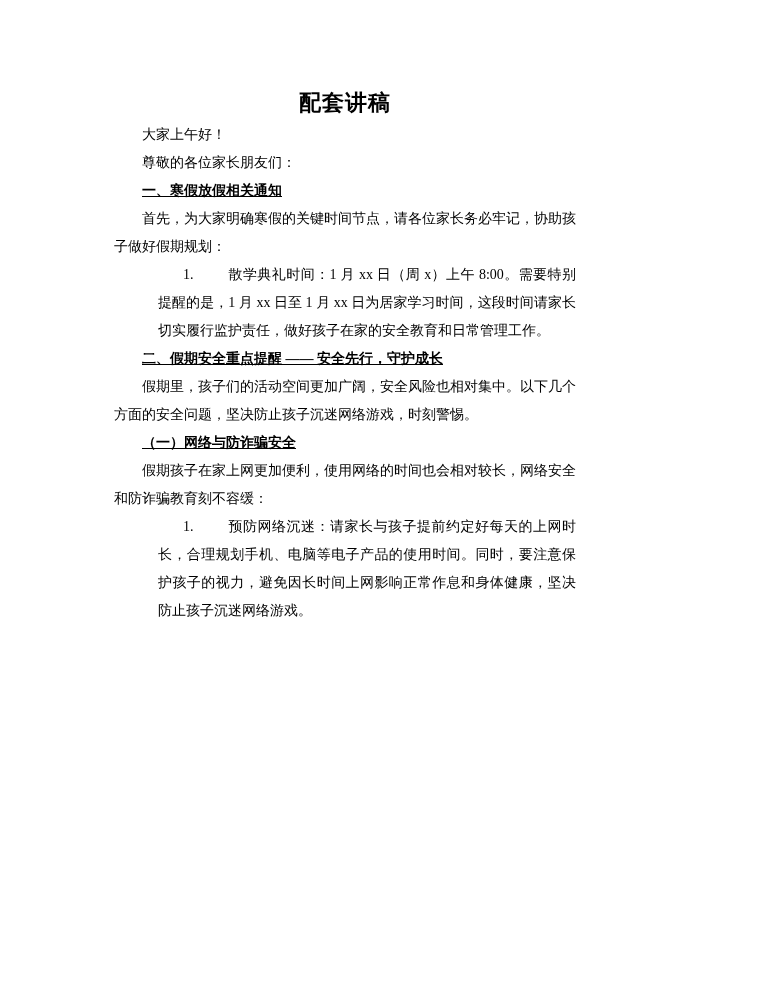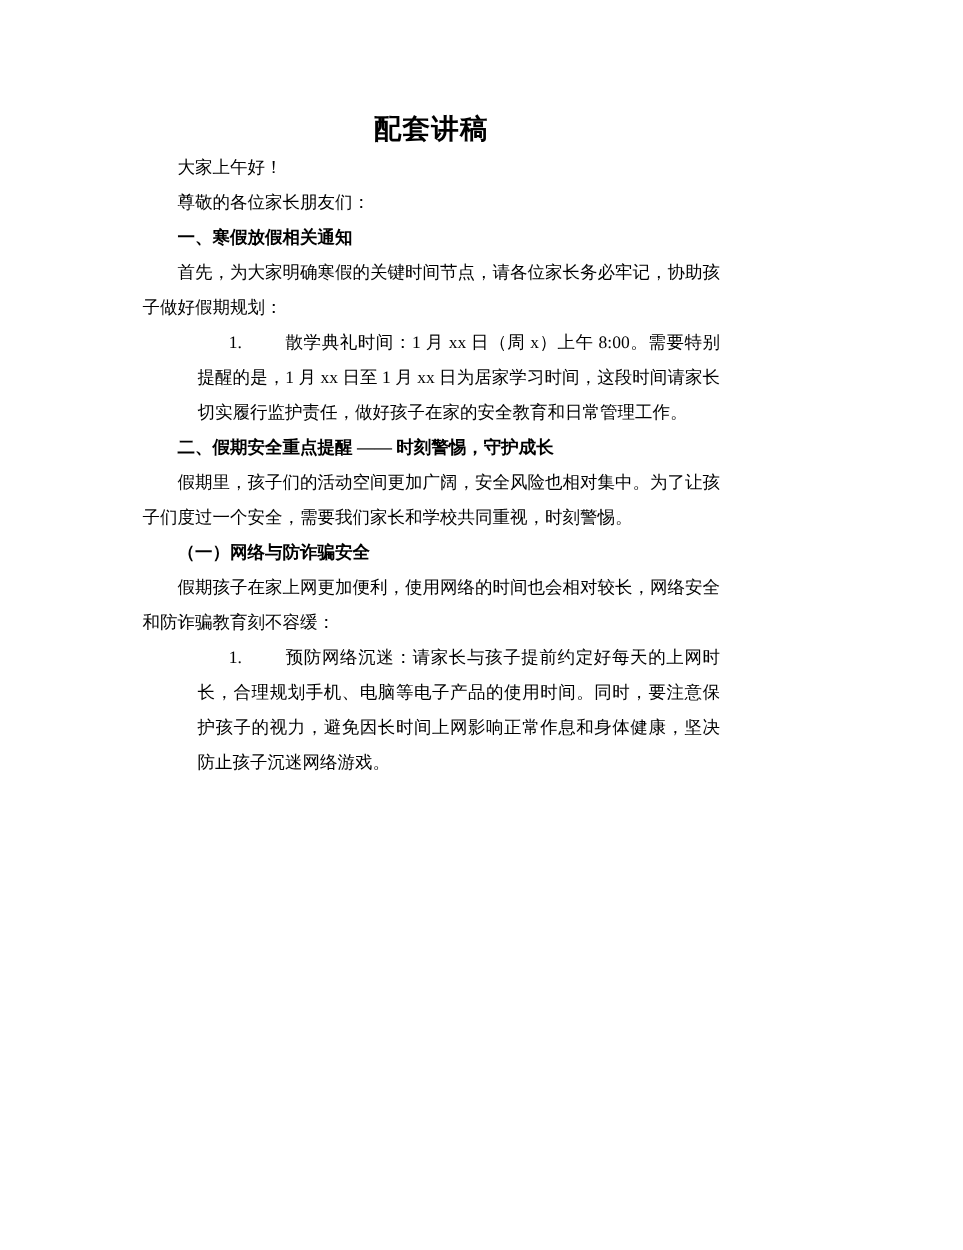--- a/index.html
+++ b/index.html
@@ -32,20 +32,21 @@
     text-align: justify;
   }
   .para {
     margin: 0;
     text-indent: 28px;
   }
   .sec-heading {
     margin: 0;
     text-indent: 28px;
     font-weight: bold;
+    text-decoration: underline;
   }
   .list-item {
     margin: 0 0 0 44px;
   }
   .list-num {
     display: inline-block;
     margin-left: 25px;
     width: 45px;
   }
 </style>
@@ -65,23 +66,23 @@
 
 
     <p class="sec-heading">一、寒假放假相关通知</p>
 
     <p class="para">首先，为大家明确寒假的关键时间节点，请各位家长务必牢记，协助孩子做好假期规划：</p>
 
     <div class="list-item"><span class="list-num">1.</span><span>散学典礼时间：1 月 xx 日（周 x）上午 8:00。需要特别提醒的是，1 月 xx 日至 1 月 xx 日为居家学习时间，这段时间请家长切实履行监护责任，做好孩子在家的安全教育和日常管理工作。</span></div>
 
 
 
-    <p class="sec-heading">二、假期安全重点提醒 —— 时刻警惕，守护成长</p>
+    <p class="sec-heading">二、假期安全重点提醒 —— 安全先行，守护成长</p>
 
-    <p class="para">假期里，孩子们的活动空间更加广阔，安全风险也相对集中。为了让孩子们度过一个安全，需要我们家长和学校共同重视，时刻警惕。</p>
+    <p class="para">假期里，孩子们的活动空间更加广阔，安全风险也相对集中。以下几个方面的安全问题，坚决防止孩子沉迷网络游戏，时刻警惕。</p>
 
     <p class="sec-heading">（一）网络与防诈骗安全</p>
 
     <p class="para">假期孩子在家上网更加便利，使用网络的时间也会相对较长，网络安全和防诈骗教育刻不容缓：</p>
 
     <div class="list-item"><span class="list-num">1.</span><span>预防网络沉迷：请家长与孩子提前约定好每天的上网时长，合理规划手机、电脑等电子产品的使用时间。同时，要注意保护孩子的视力，避免因长时间上网影响正常作息和身体健康，坚决防止孩子沉迷网络游戏。</span></div>
 
   </div>
 </div>
 

